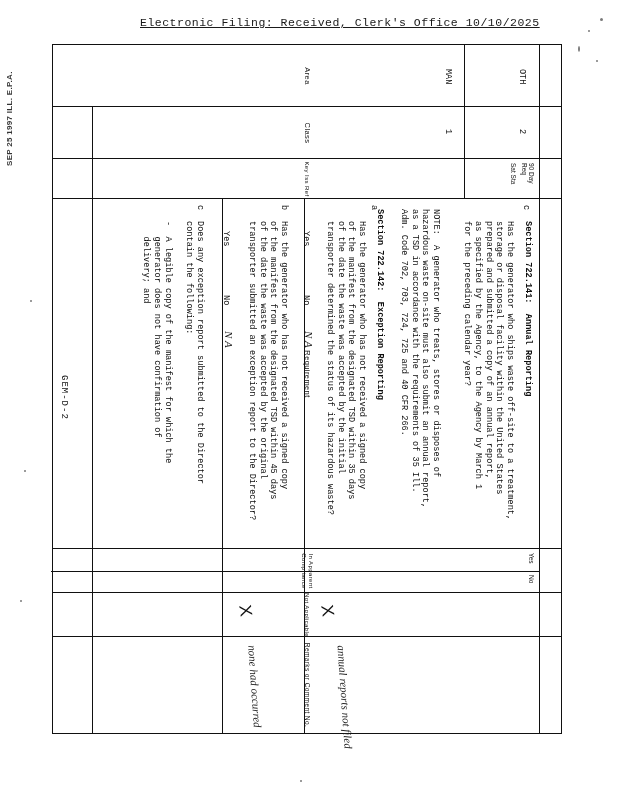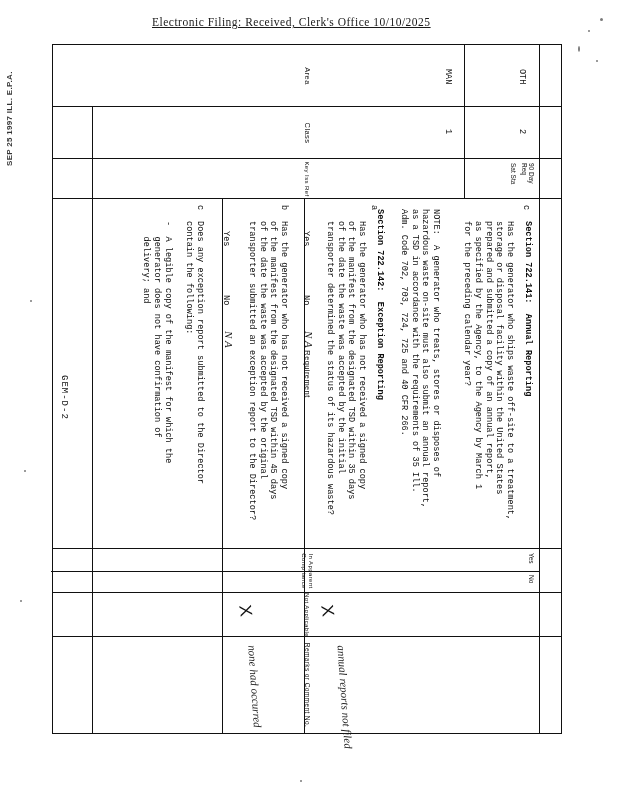--- a/index.html
+++ b/index.html
@@ -9,22 +9,22 @@
     font-family:"Liberation Mono", monospace;
     color:#111;
     position:relative;
     overflow:hidden;
   }
   .page{position:absolute;inset:0;}
 
   
   .efile-stamp{
     position:absolute;
-    top:16px;left:152px;
-    font-family:Liberation Serif, serif;
+    top:16px;left:140px;
+    font-family:Liberation Mono, monospace;
     font-size:11.5px;
     letter-spacing:.5px;
     color:#1a1a1a;
     white-space:nowrap;
   }
   .efile-stamp u{text-decoration:underline;}
 
   
   .speck{position:absolute;background:#7a7a7a;border-radius:50%;}
 

